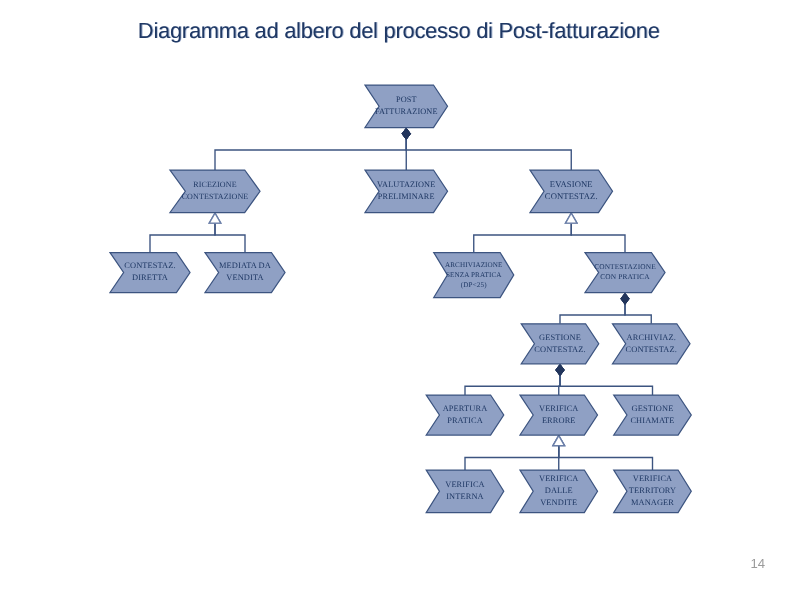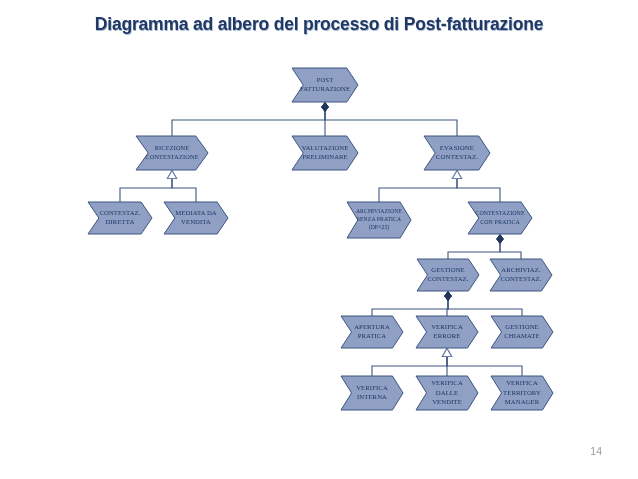--- a/index.html
+++ b/index.html
@@ -19,21 +19,21 @@
     inset: 0;
     background: #ffffff;
   }
   #slide-title {
     position: absolute;
     top: 14px;
     left: 0;
     width: 638px;
     text-align: center;
     font-family: "Liberation Sans", sans-serif;
-    font-weight: bold;
+    font-weight: normal;
     font-size: 17.5px;
     letter-spacing: -0.2px;
     color: #1f3864;
     text-shadow: 0.7px 0.7px 0px rgba(140,160,195,0.75);
     white-space: nowrap;
   }
   #diagram {
     position: absolute;
     top: 44px;
     left: 0;
@@ -60,21 +60,21 @@
     stroke: #22355c;
     stroke-width: 0.8;
   }
   .arrow-hollow {
     fill: #ffffff;
     stroke: #6b7fa8;
     stroke-width: 1.1;
   }
   #page-number {
     position: absolute;
-    right: 36px;
+    right: 26px;
     bottom: 22px;
     font-family: "Liberation Sans", sans-serif;
     font-size: 10.5px;
     color: #9b9b9b;
   }
 </style>
 </head>
 <body>
 
 <div id="slide">

